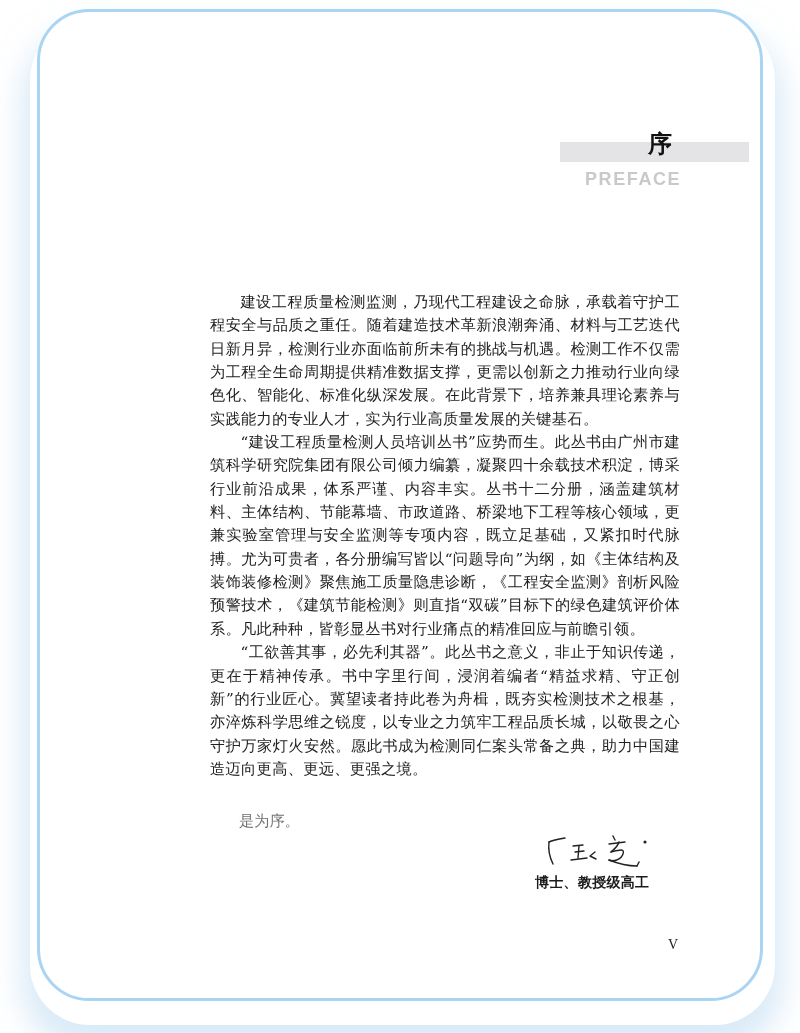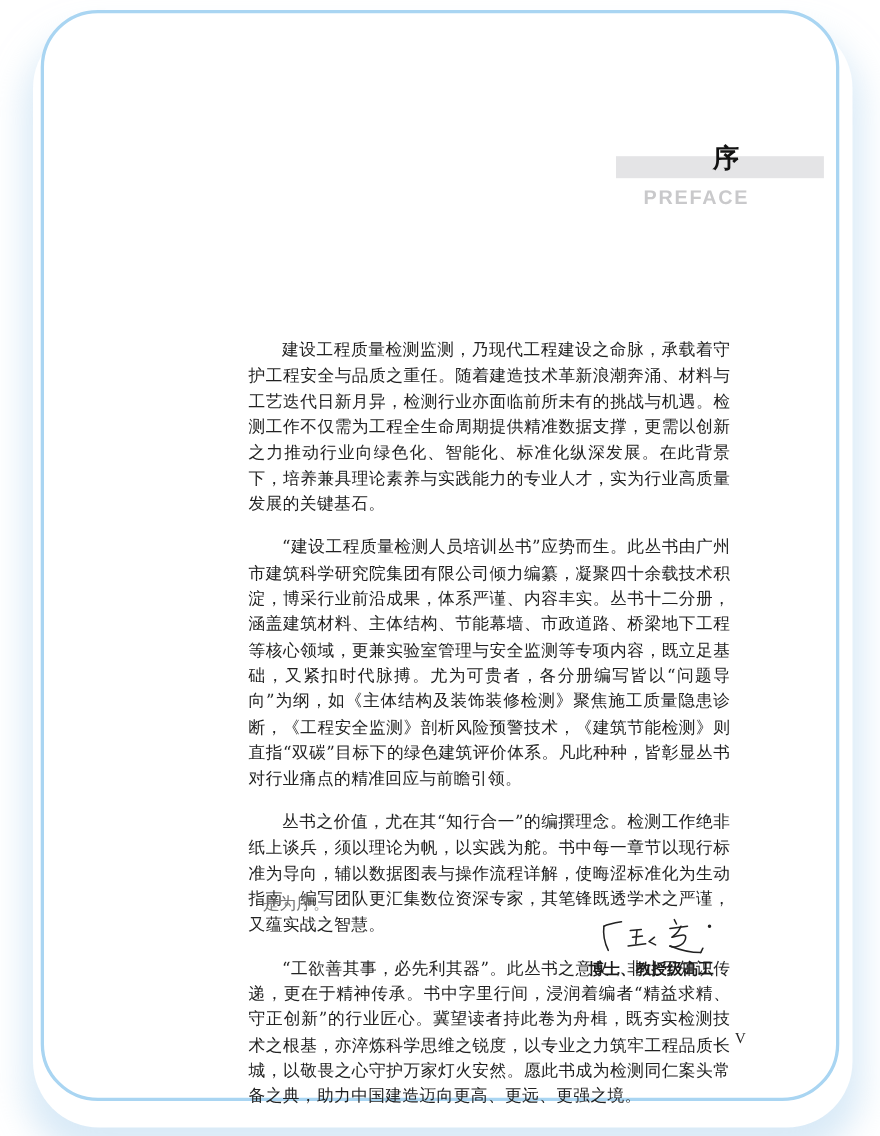--- a/index.html
+++ b/index.html
@@ -70,21 +70,21 @@
       top: 291px;
       width: 470px;
       font-family: "DejaVu Serif", serif;
       font-size: 15.2px;
       line-height: 23.35px;
       color: #222222;
       text-align: justify;
       letter-spacing: 0.35px;
     }
     .body-text p {
-      margin: 16px;
+      margin: 0;
       text-indent: 2em;
     }
     .closing {
       position: absolute;
       left: 239px;
       top: 810px;
       font-family: "DejaVu Serif", serif;
       font-size: 15.2px;
       color: #737373;
       line-height: 23px;
@@ -93,21 +93,21 @@
       position: absolute;
       left: 535px;
       top: 826px;
       width: 130px;
       height: 46px;
     }
     .signer-title {
       position: absolute;
       left: 535px;
       top: 872px;
-      font-family: Liberation Mono, monospace;
+      font-family: Liberation Sans, sans-serif;
       font-size: 14px;
       font-weight: bold;
       color: #1a1a1a;
       line-height: 20px;
       letter-spacing: 0.3px;
     }
     .page-number {
       position: absolute;
       left: 668px;
       top: 936px;
@@ -124,21 +124,20 @@
   <div class="glow"></div>
   <div class="page"></div>
 
   <div class="title-bar"></div>
   <div class="title-cn">序</div>
   <div class="title-en">PREFACE</div>
 
   <div class="body-text">
     <p>建设工程质量检测监测，乃现代工程建设之命脉，承载着守护工程安全与品质之重任。随着建造技术革新浪潮奔涌、材料与工艺迭代日新月异，检测行业亦面临前所未有的挑战与机遇。检测工作不仅需为工程全生命周期提供精准数据支撑，更需以创新之力推动行业向绿色化、智能化、标准化纵深发展。在此背景下，培养兼具理论素养与实践能力的专业人才，实为行业高质量发展的关键基石。</p>
     <p>“建设工程质量检测人员培训丛书”应势而生。此丛书由广州市建筑科学研究院集团有限公司倾力编纂，凝聚四十余载技术积淀，博采行业前沿成果，体系严谨、内容丰实。丛书十二分册，涵盖建筑材料、主体结构、节能幕墙、市政道路、桥梁地下工程等核心领域，更兼实验室管理与安全监测等专项内容，既立足基础，又紧扣时代脉搏。尤为可贵者，各分册编写皆以“问题导向”为纲，如《主体结构及装饰装修检测》聚焦施工质量隐患诊断，《工程安全监测》剖析风险预警技术，《建筑节能检测》则直指“双碳”目标下的绿色建筑评价体系。凡此种种，皆彰显丛书对行业痛点的精准回应与前瞻引领。</p>
-    <p>丛书之价值，尤在其“知行合一”的编撰理念。检测工作绝非纸上谈兵，须以理论为帆，以实践为舵。书中每一章节以现行标准为导向，辅以数据图表与操作流程详解，使晦涩标准化为生动指南。编写团队更汇集数位资深专家，其笔锋既透学术之严谨，又蕴实战之智慧。</p>
     <p>“工欲善其事，必先利其器”。此丛书之意义，非止于知识传递，更在于精神传承。书中字里行间，浸润着编者“精益求精、守正创新”的行业匠心。冀望读者持此卷为舟楫，既夯实检测技术之根基，亦淬炼科学思维之锐度，以专业之力筑牢工程品质长城，以敬畏之心守护万家灯火安然。愿此书成为检测同仁案头常备之典，助力中国建造迈向更高、更远、更强之境。</p>
   </div>
 
   <div class="closing">是为序。</div>
 
   <svg class="signature" viewBox="0 0 130 46" xmlns="http://www.w3.org/2000/svg">
     <g fill="none" stroke="#222" stroke-width="1.4" stroke-linecap="round" stroke-linejoin="round">
       <path d="M14 16 C 18 14, 24 13, 30 12"></path>
       <path d="M14 16 C 13 24, 15 32, 18 38"></path>
       <path d="M38 20 L 48 19"></path>

